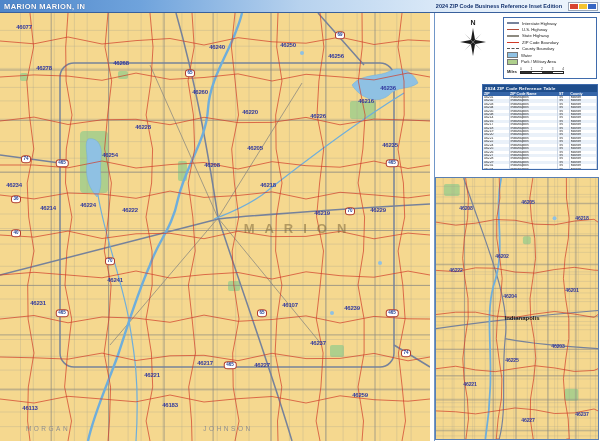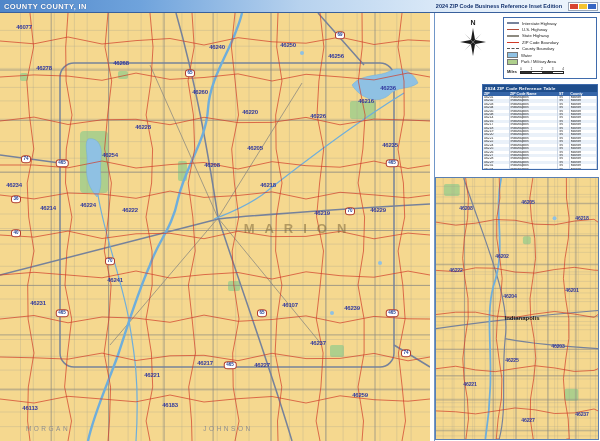--- a/index.html
+++ b/index.html
@@ -70,21 +70,21 @@
   .inset .zip-label{font-size:5.2px}
   .city-label{position:absolute;transform:translate(-50%,-50%);font-size:6px;font-weight:bold;
     color:#1a1a1a;white-space:nowrap}
 </style>
 </head>
 <body>
 
 <div class="page"></div>
 
 <div class="header">
-  <span class="header-title">COUNTY COUNTY, IN</span>
+  <span class="header-title">MARION MARION, IN</span>
   <span class="header-edition">2024 ZIP Code Business Reference Inset Edition</span>
   <div class="logo">
     <div class="logo-r"></div>
     <div class="logo-y"></div>
     <div class="logo-b"></div>
   </div>
 </div>
 
 <div class="map-main">
   <svg width="430" height="428" viewBox="0 0 430 428">

